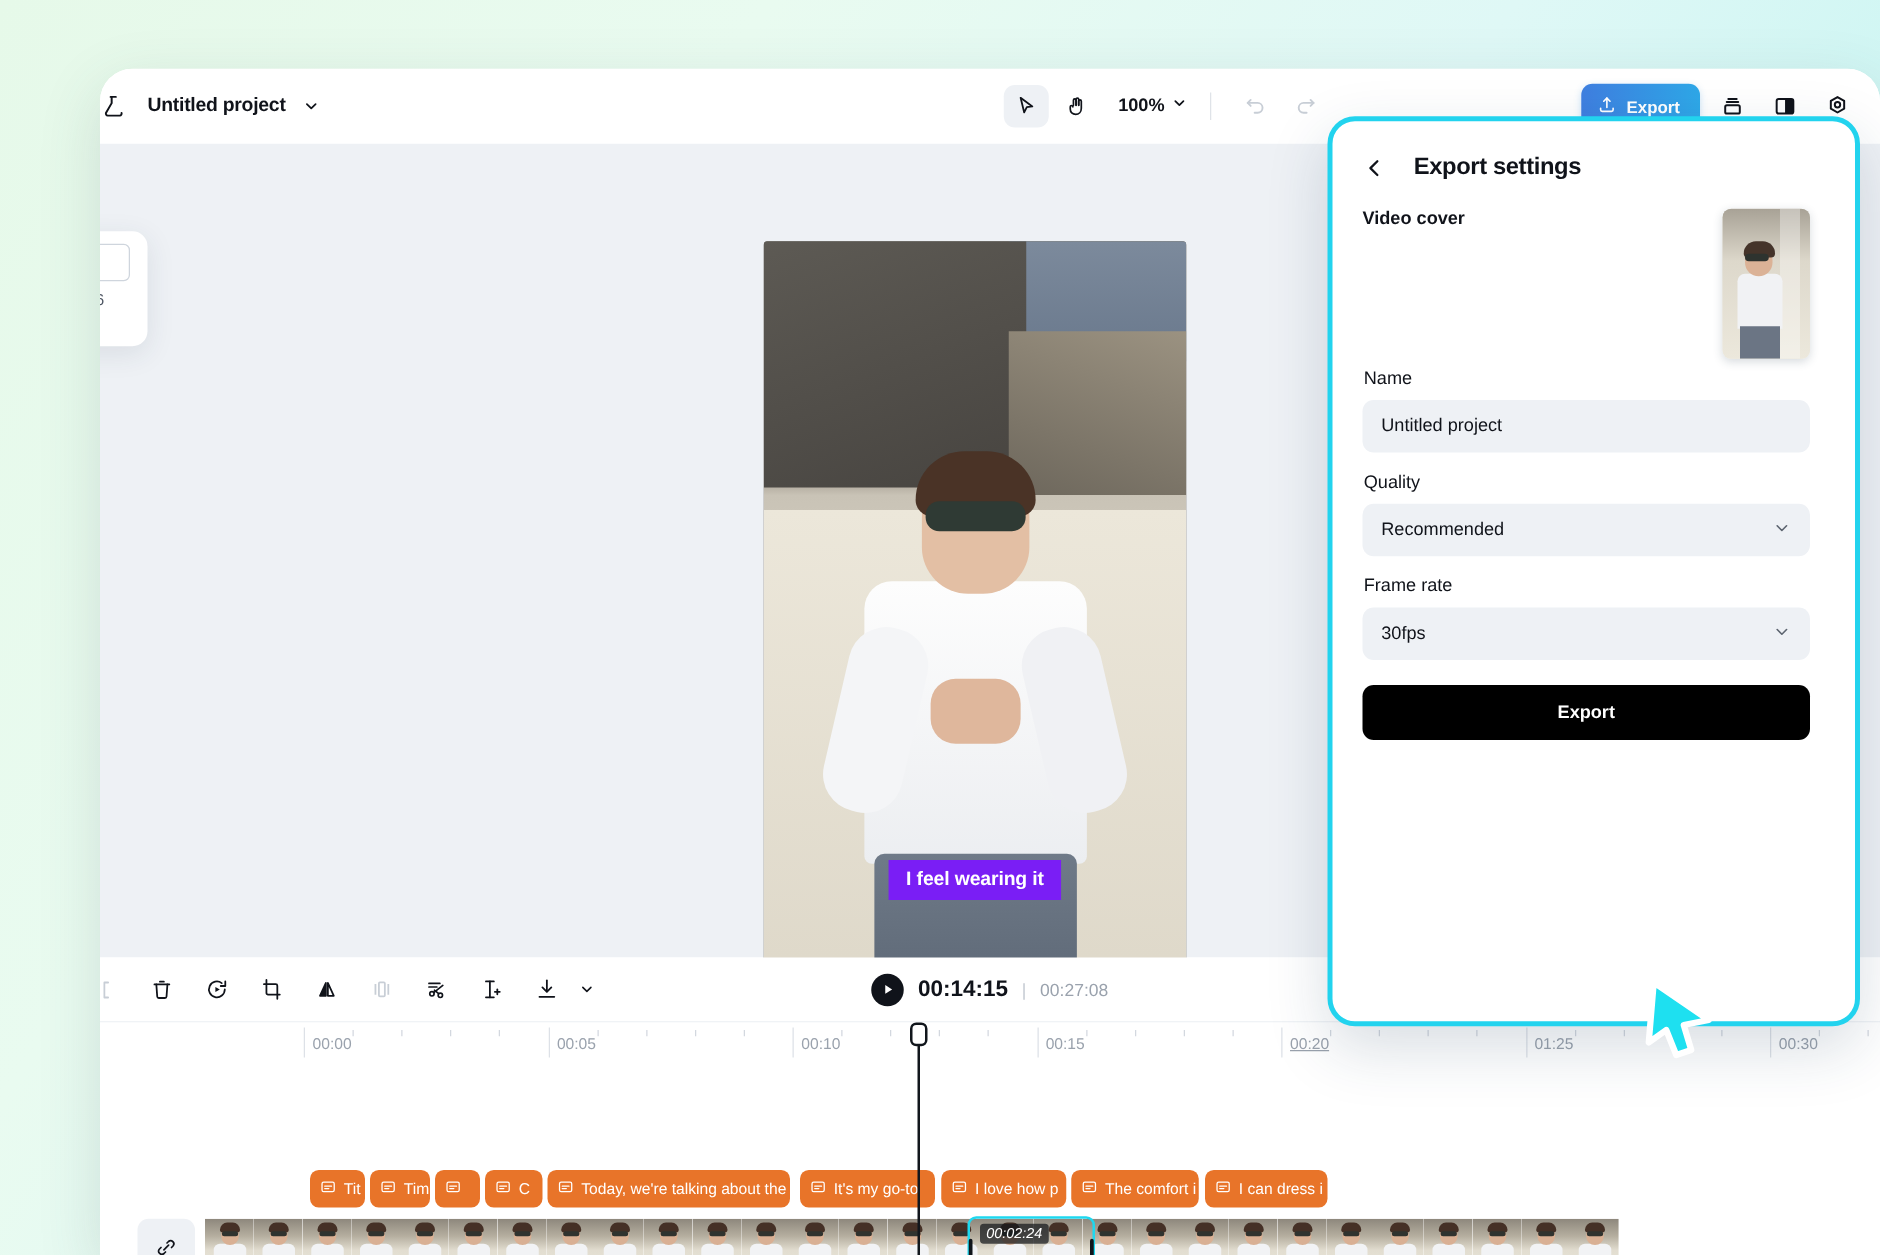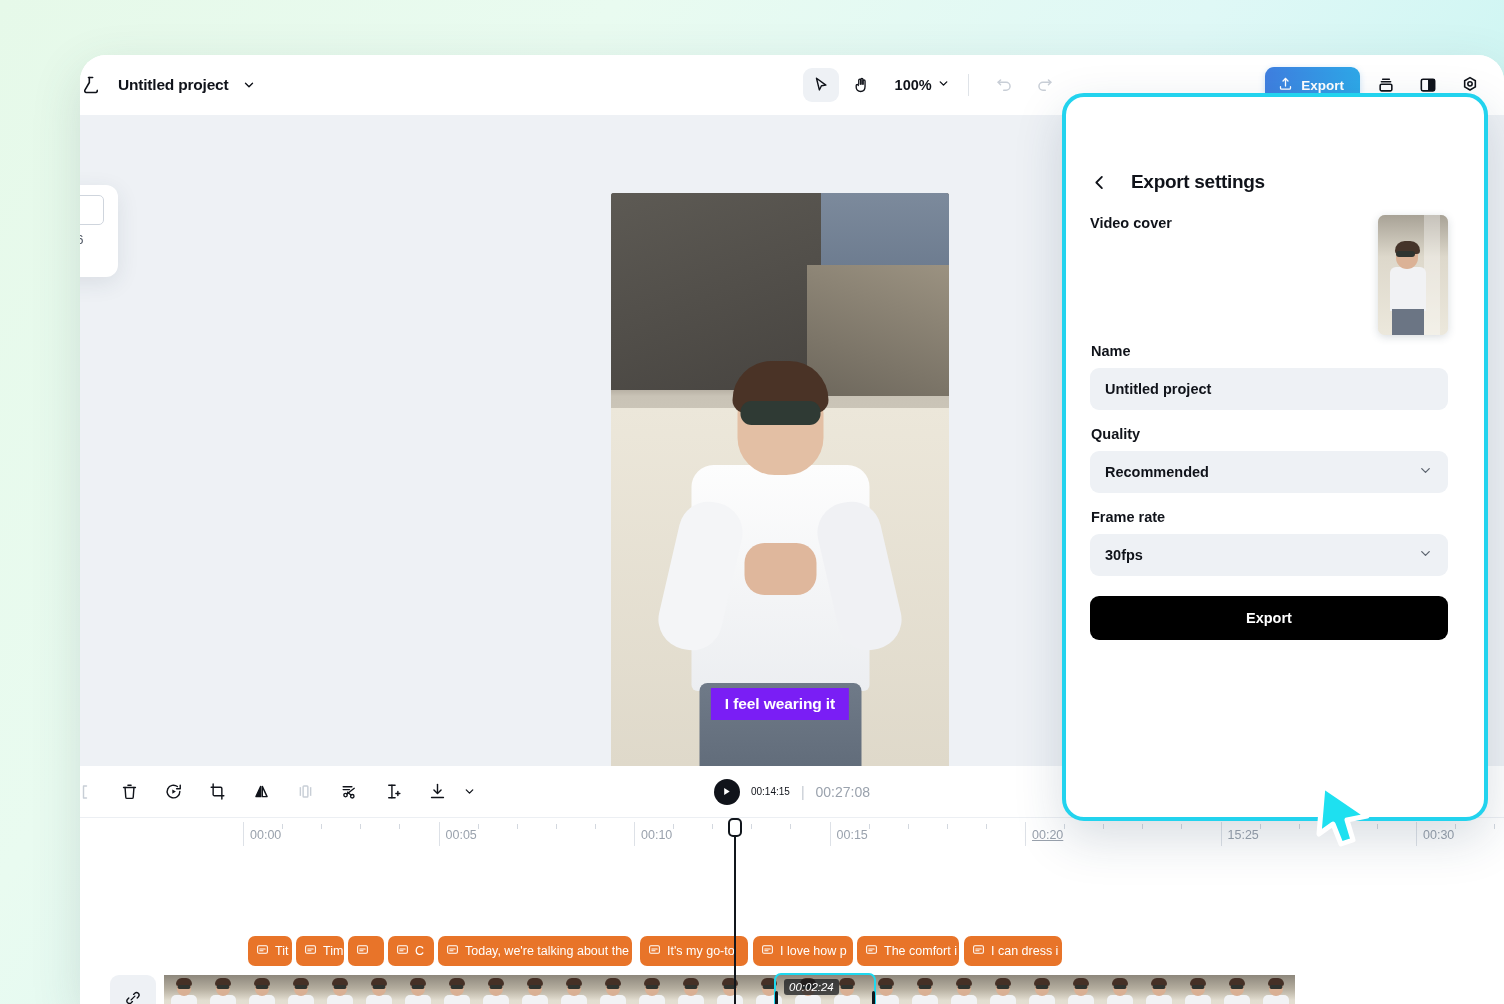--- a/index.html
+++ b/index.html
@@ -113,21 +113,21 @@
   
   .tl-toolbar{
     position:absolute; left:0; top:711px; width:100%; height:52px;
     background:#fff; display:flex; align-items:center;
     border-bottom:1px solid #eceff3;
   }
   .tl-tools{ display:flex; align-items:center; gap:18px; padding-left:0px; }
   .tl-ico{ width:26px;height:26px;display:flex;align-items:center;justify-content:center;cursor:pointer;}
   .tl-center{ position:absolute; left:0; right:0; display:flex; align-items:center; justify-content:center; gap:11px; }
   .play-circ{ width:26px;height:26px;border-radius:50%;background:#10131a;display:flex;align-items:center;justify-content:center;cursor:pointer;}
-  .time-cur{ font-size:10px;font-weight:normal;color:#10131a;}
+  .time-cur{ font-size:18px;font-weight:bold;color:#10131a;}
   .time-sep{ color:#c3c9d1; font-size:14px;}
   .time-tot{ font-size:14px;color:#9aa2ad;}
 
   .tl-body{ position:absolute; left:0; top:763px; right:0; bottom:0; background:#fff; }
   .ruler{ position:absolute; left:0; top:0; width:100%; height:42px; }
   .rtick{ position:absolute; top:6px; width:1px; height:5px; background:#d3d8df;}
   .rtick.major{ top:4px; height:24px; background:#dde1e7;}
   .rlabel{ position:absolute; top:10px; font-size:12.5px; color:#9aa2ad; }
 
   .track-text{ position:absolute; left:0; top:118px; height:30px; width:100%;}
@@ -161,41 +161,41 @@
     border-radius:5px; background:#fff; }
 
   
   .export-panel{
     position:absolute; left:1062px; top:93px; width:426px; height:728px;
     background:#fff; border-radius:22px;
     border:4px solid #22d3ee;
     box-shadow:0 18px 48px rgba(30,60,90,.17);
     overflow:hidden;
   }
-  .ep-inner{ padding:26px 36px 0 24px;margin-top:48px; }
+  .ep-inner{ padding:26px 36px 0 24px; }
   .ep-head{ display:flex; align-items:center; gap:22px; margin-bottom:22px; }
   .ep-back{ cursor:pointer; display:flex;align-items:center; }
   .ep-title{ font-size:19px; font-weight:bold; color:#10131a; letter-spacing:-.3px;}
   .ep-cover-row{ display:flex; justify-content:space-between; align-items:flex-start; height:128px;}
   .ep-sub{ font-size:14.5px; font-weight:bold; color:#10131a;}
   .cover-thumb{
     width:70px; height:120px; border-radius:7px; overflow:hidden; position:relative;
     box-shadow:0 2px 8px rgba(40,60,80,.18); cursor:pointer;
     background:linear-gradient(180deg,#c9c3b6,#e9e5da);
   }
   .ct-wall{position:absolute;inset:0;background:linear-gradient(180deg,#a8a296 0%,#ddd8cb 35%,#ece8dc 100%);}
   .ct-col{position:absolute;right:8px;top:0;width:16px;height:100%;background:rgba(255,255,255,.35);}
   .ct-head{position:absolute;left:18px;top:30px;width:22px;height:24px;background:#dbb296;border-radius:11px;}
   .ct-hair{position:absolute;left:17px;top:26px;width:25px;height:13px;background:#45342a;border-radius:12px 12px 4px 4px;}
   .ct-gl{position:absolute;left:18px;top:36px;width:19px;height:6px;background:#2e332f;border-radius:3px;}
   .ct-body{position:absolute;left:12px;top:52px;width:36px;height:44px;background:#f1f2f4;border-radius:6px 6px 0 0;}
   .ct-pants{position:absolute;left:14px;bottom:0;width:32px;height:26px;background:#6b7584;}
 
   .fld-label{ font-size:14.5px; color:#10131a; margin:0 0 9px 1px; }
-  .fld-group{ margin-bottom:16px;font-weight:bold; }
+  .fld-group{ margin-bottom:16px; }
   .fld-box{
     height:42px; background:#eef1f5; border-radius:9px;
     display:flex; align-items:center; padding:0 15px;
     font-size:14.5px; color:#10131a; cursor:pointer;
   }
   .fld-box.select{ justify-content:space-between; }
   .ep-export-btn{
     width:100%; height:44px; background:#000; color:#fff; border:none;
     border-radius:9px; font-size:14.5px; font-weight:bold; cursor:pointer;
     margin-top:4px;
@@ -437,21 +437,21 @@
         <div class="rtick" style="left: 827.7px;"></div>
         <div class="rtick" style="left: 866.8px;"></div>
         <div class="rtick" style="left: 905.9px;"></div>
         <div class="rtick major" style="left: 945px;"></div>
         <div class="rlabel" style="left: 952px; text-decoration: underline;">00:20</div>
         <div class="rtick" style="left: 984.1px;"></div>
         <div class="rtick" style="left: 1023.2px;"></div>
         <div class="rtick" style="left: 1062.3px;"></div>
         <div class="rtick" style="left: 1101.4px;"></div>
         <div class="rtick major" style="left: 1140.5px;"></div>
-        <div class="rlabel" style="left: 1147.5px;">15:25</div>
+        <div class="rlabel" style="left: 1147.5px;">01:25</div>
         <div class="rtick" style="left: 1179.6px;"></div>
         <div class="rtick" style="left: 1218.7px;"></div>
         <div class="rtick" style="left: 1257.8px;"></div>
         <div class="rtick" style="left: 1296.9px;"></div>
         <div class="rtick major" style="left: 1336px;"></div>
         <div class="rlabel" style="left: 1343px;">00:30</div>
         <div class="rtick" style="left: 1375.1px;"></div>
         <div class="rtick" style="left: 1414.2px;"></div>
       </div>
     <div class="track-text" id="texttrack">

